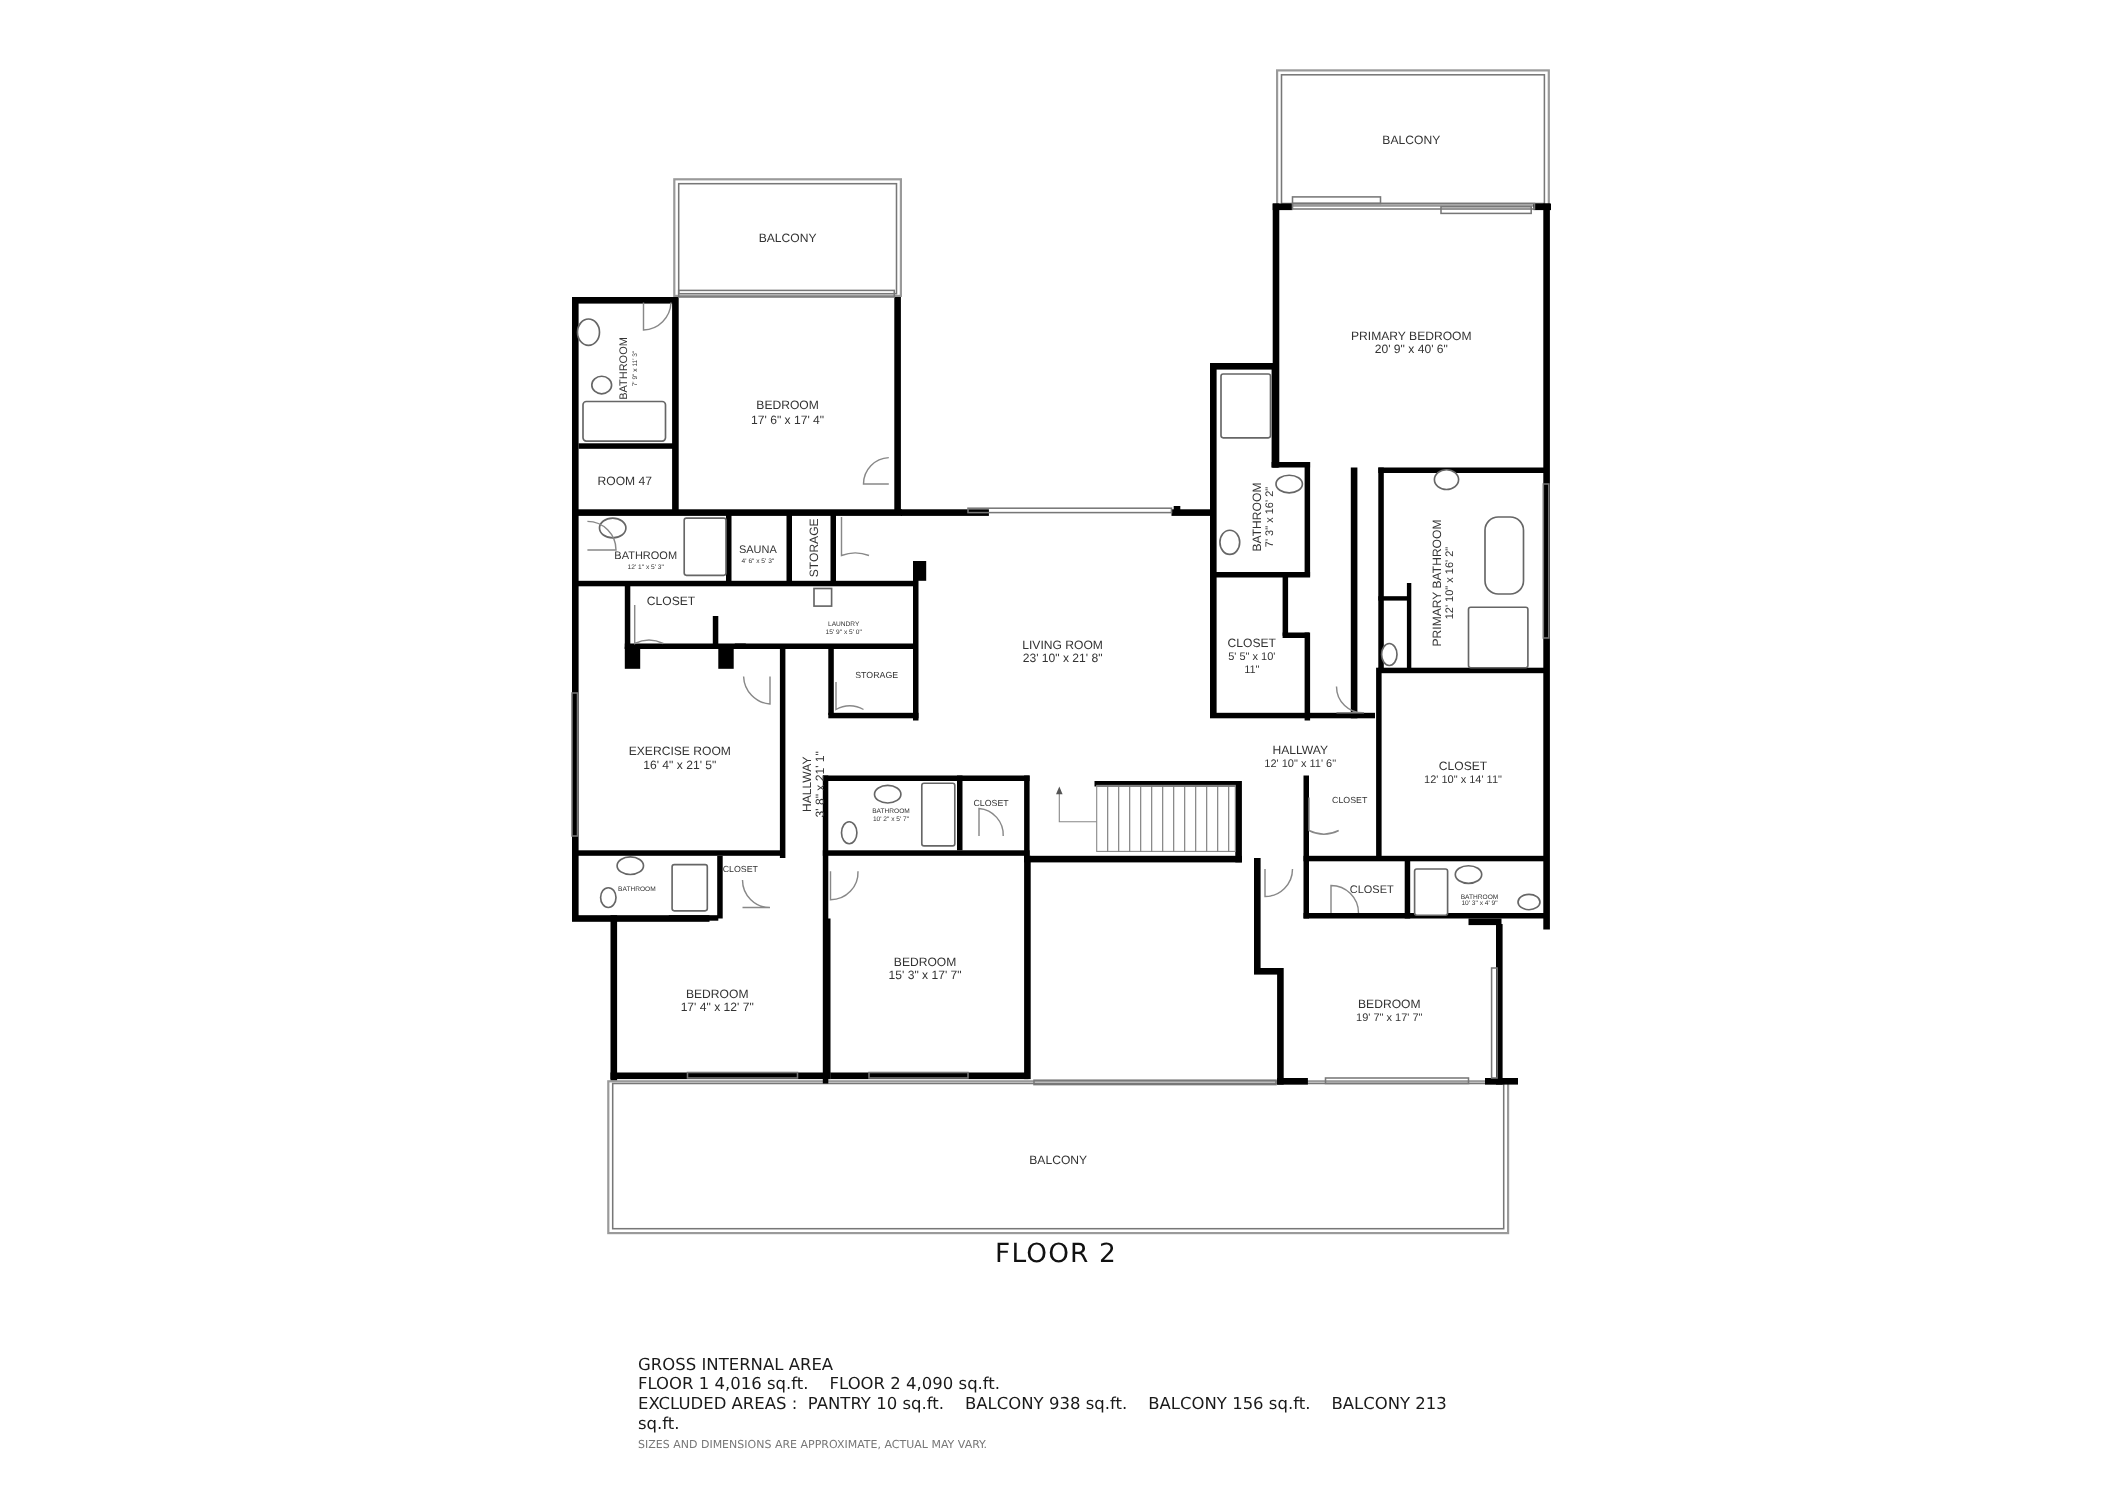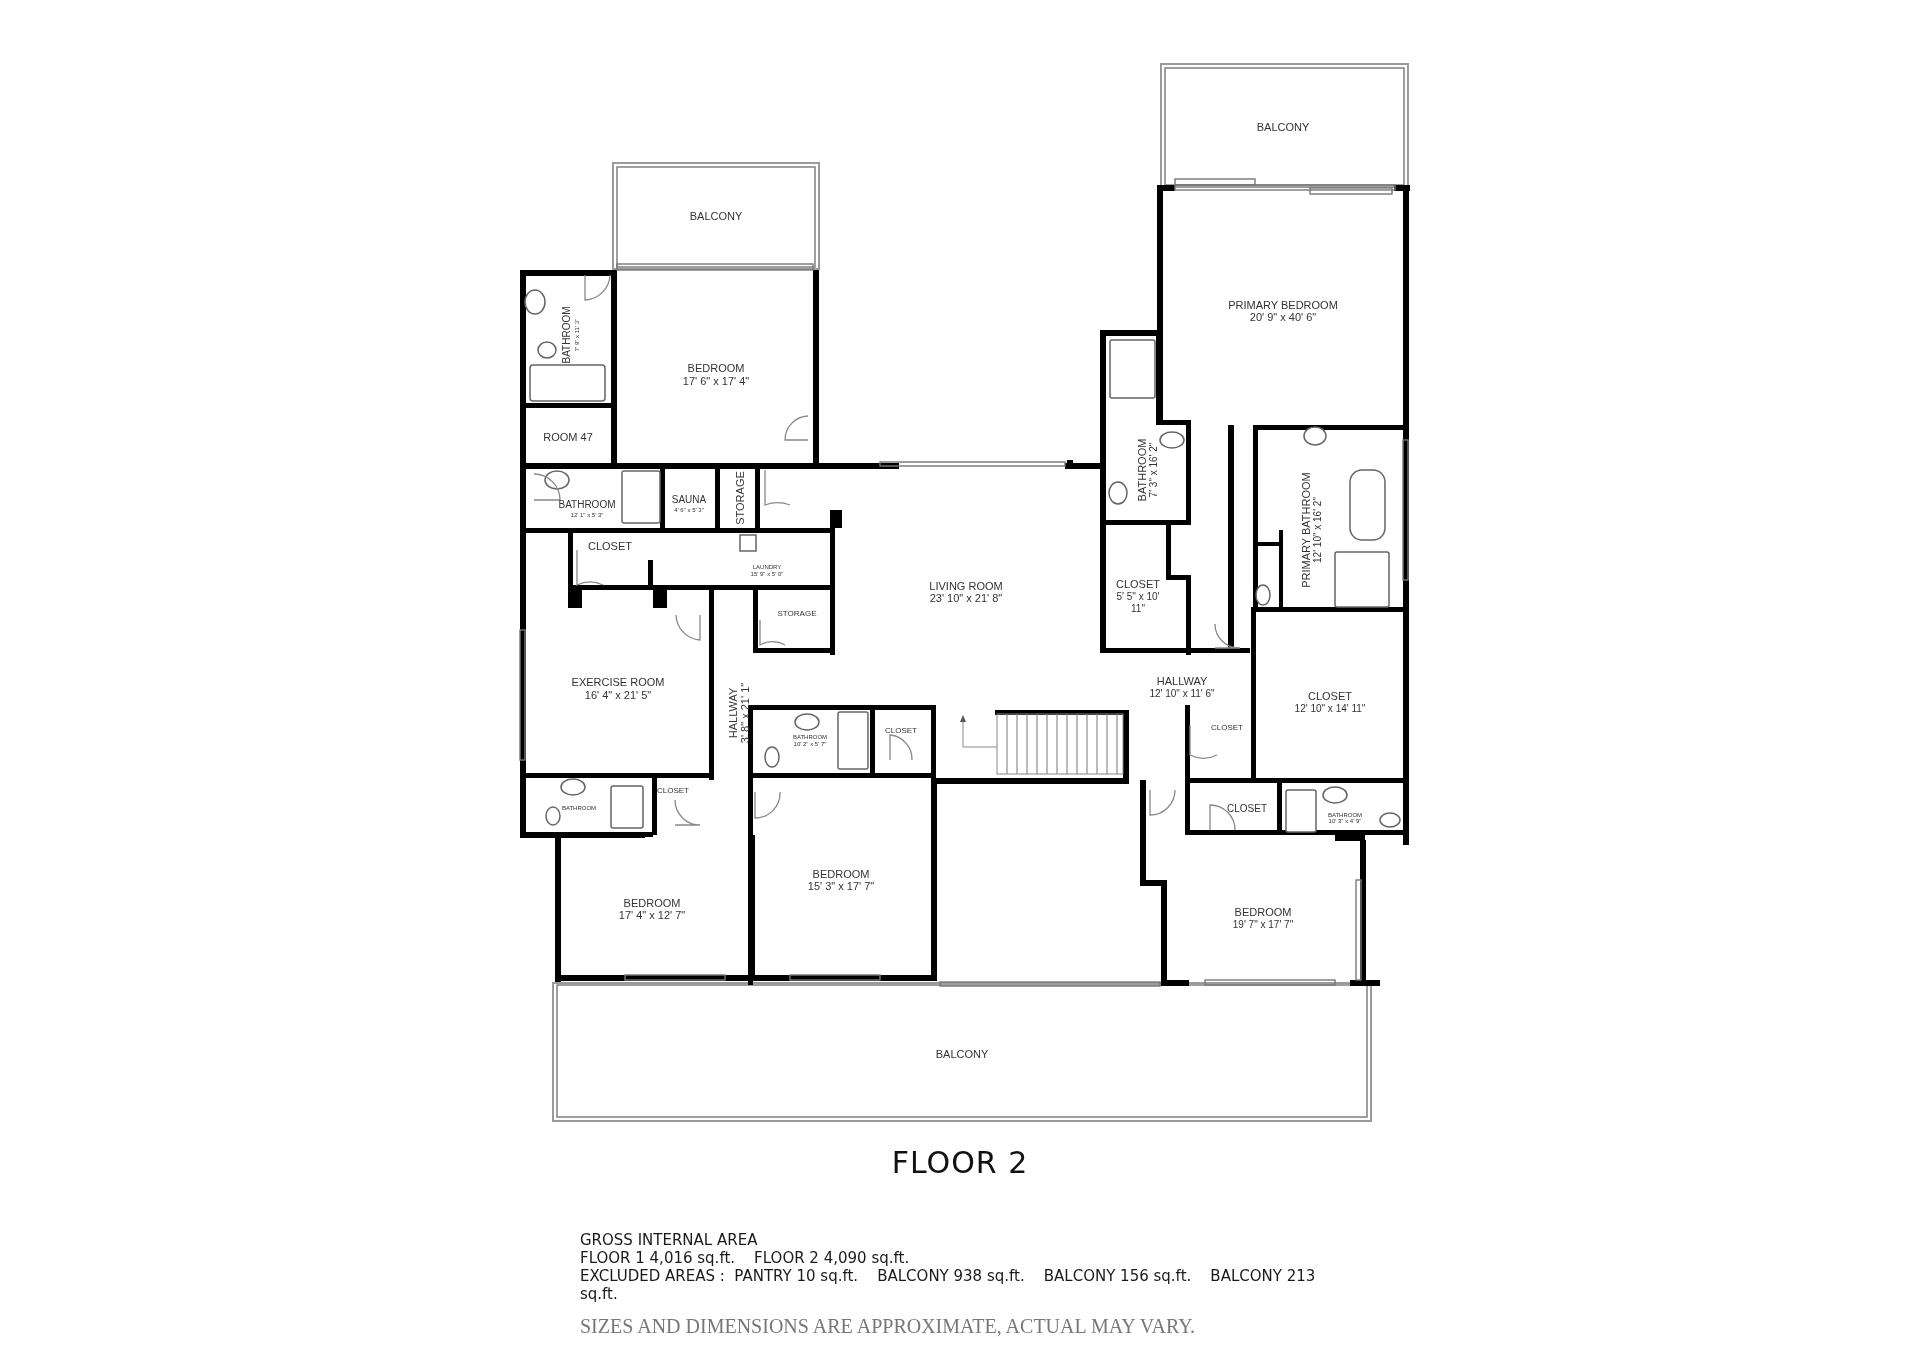--- a/index.html
+++ b/index.html
@@ -7,24 +7,24 @@
   #plan { position:absolute; left:0; top:0; width:1920px; height:1357px; }
   .wall { fill:#000; }
   .thin { fill:none; stroke:#9a9a9a; stroke-width:2; }
   .thin2 { fill:none; stroke:#777; stroke-width:1.4; }
   .fixture { fill:#fff; stroke:#666; stroke-width:1.5; }
   .door { fill:none; stroke:#888; stroke-width:1.3; }
   .lbl { font-family:"Liberation Sans", sans-serif; font-size:11px; fill:#333; text-anchor:middle; }
   .lbl-s { font-family:"Liberation Sans", sans-serif; font-size:6px; fill:#333; text-anchor:middle; }
   .lbl-m { font-family:"Liberation Sans", sans-serif; font-size:10px; fill:#333; text-anchor:middle; }
   .stair { stroke:#777; stroke-width:1; }
-  .title { position:absolute; left:0; width:1920px; top:1125px; text-align:center; font-family:"DejaVu Sans", sans-serif; font-size:30px; color:#111; letter-spacing:1px;margin-top:20px; }
+  .title { position:absolute; left:0; width:1920px; top:1125px; text-align:center; font-family:"DejaVu Sans", sans-serif; font-size:24px; color:#111; letter-spacing:1px; }
   .summary { position:absolute; left:580px; width:760px; top:1231px; text-align:left; font-family:"DejaVu Sans", sans-serif; font-size:15px; line-height:18px; color:#1a1a1a; }
   .summary div { white-space:normal; }
-  .disclaimer { color:#777; font-size:20px; margin-top:14px;font-family:Liberation Serif, serif; }
+  .disclaimer { color:#777; font-size:10px; margin-top:2px; }
 </style>
 </head>
 <body>
 
 <svg id="plan" viewBox="0 0 1920 1357" xmlns="http://www.w3.org/2000/svg">
 
   <g>
     <rect class="thin" x="613" y="163" width="206" height="106"></rect>
     <rect class="thin2" x="617" y="167" width="198" height="100"></rect>
   </g>

